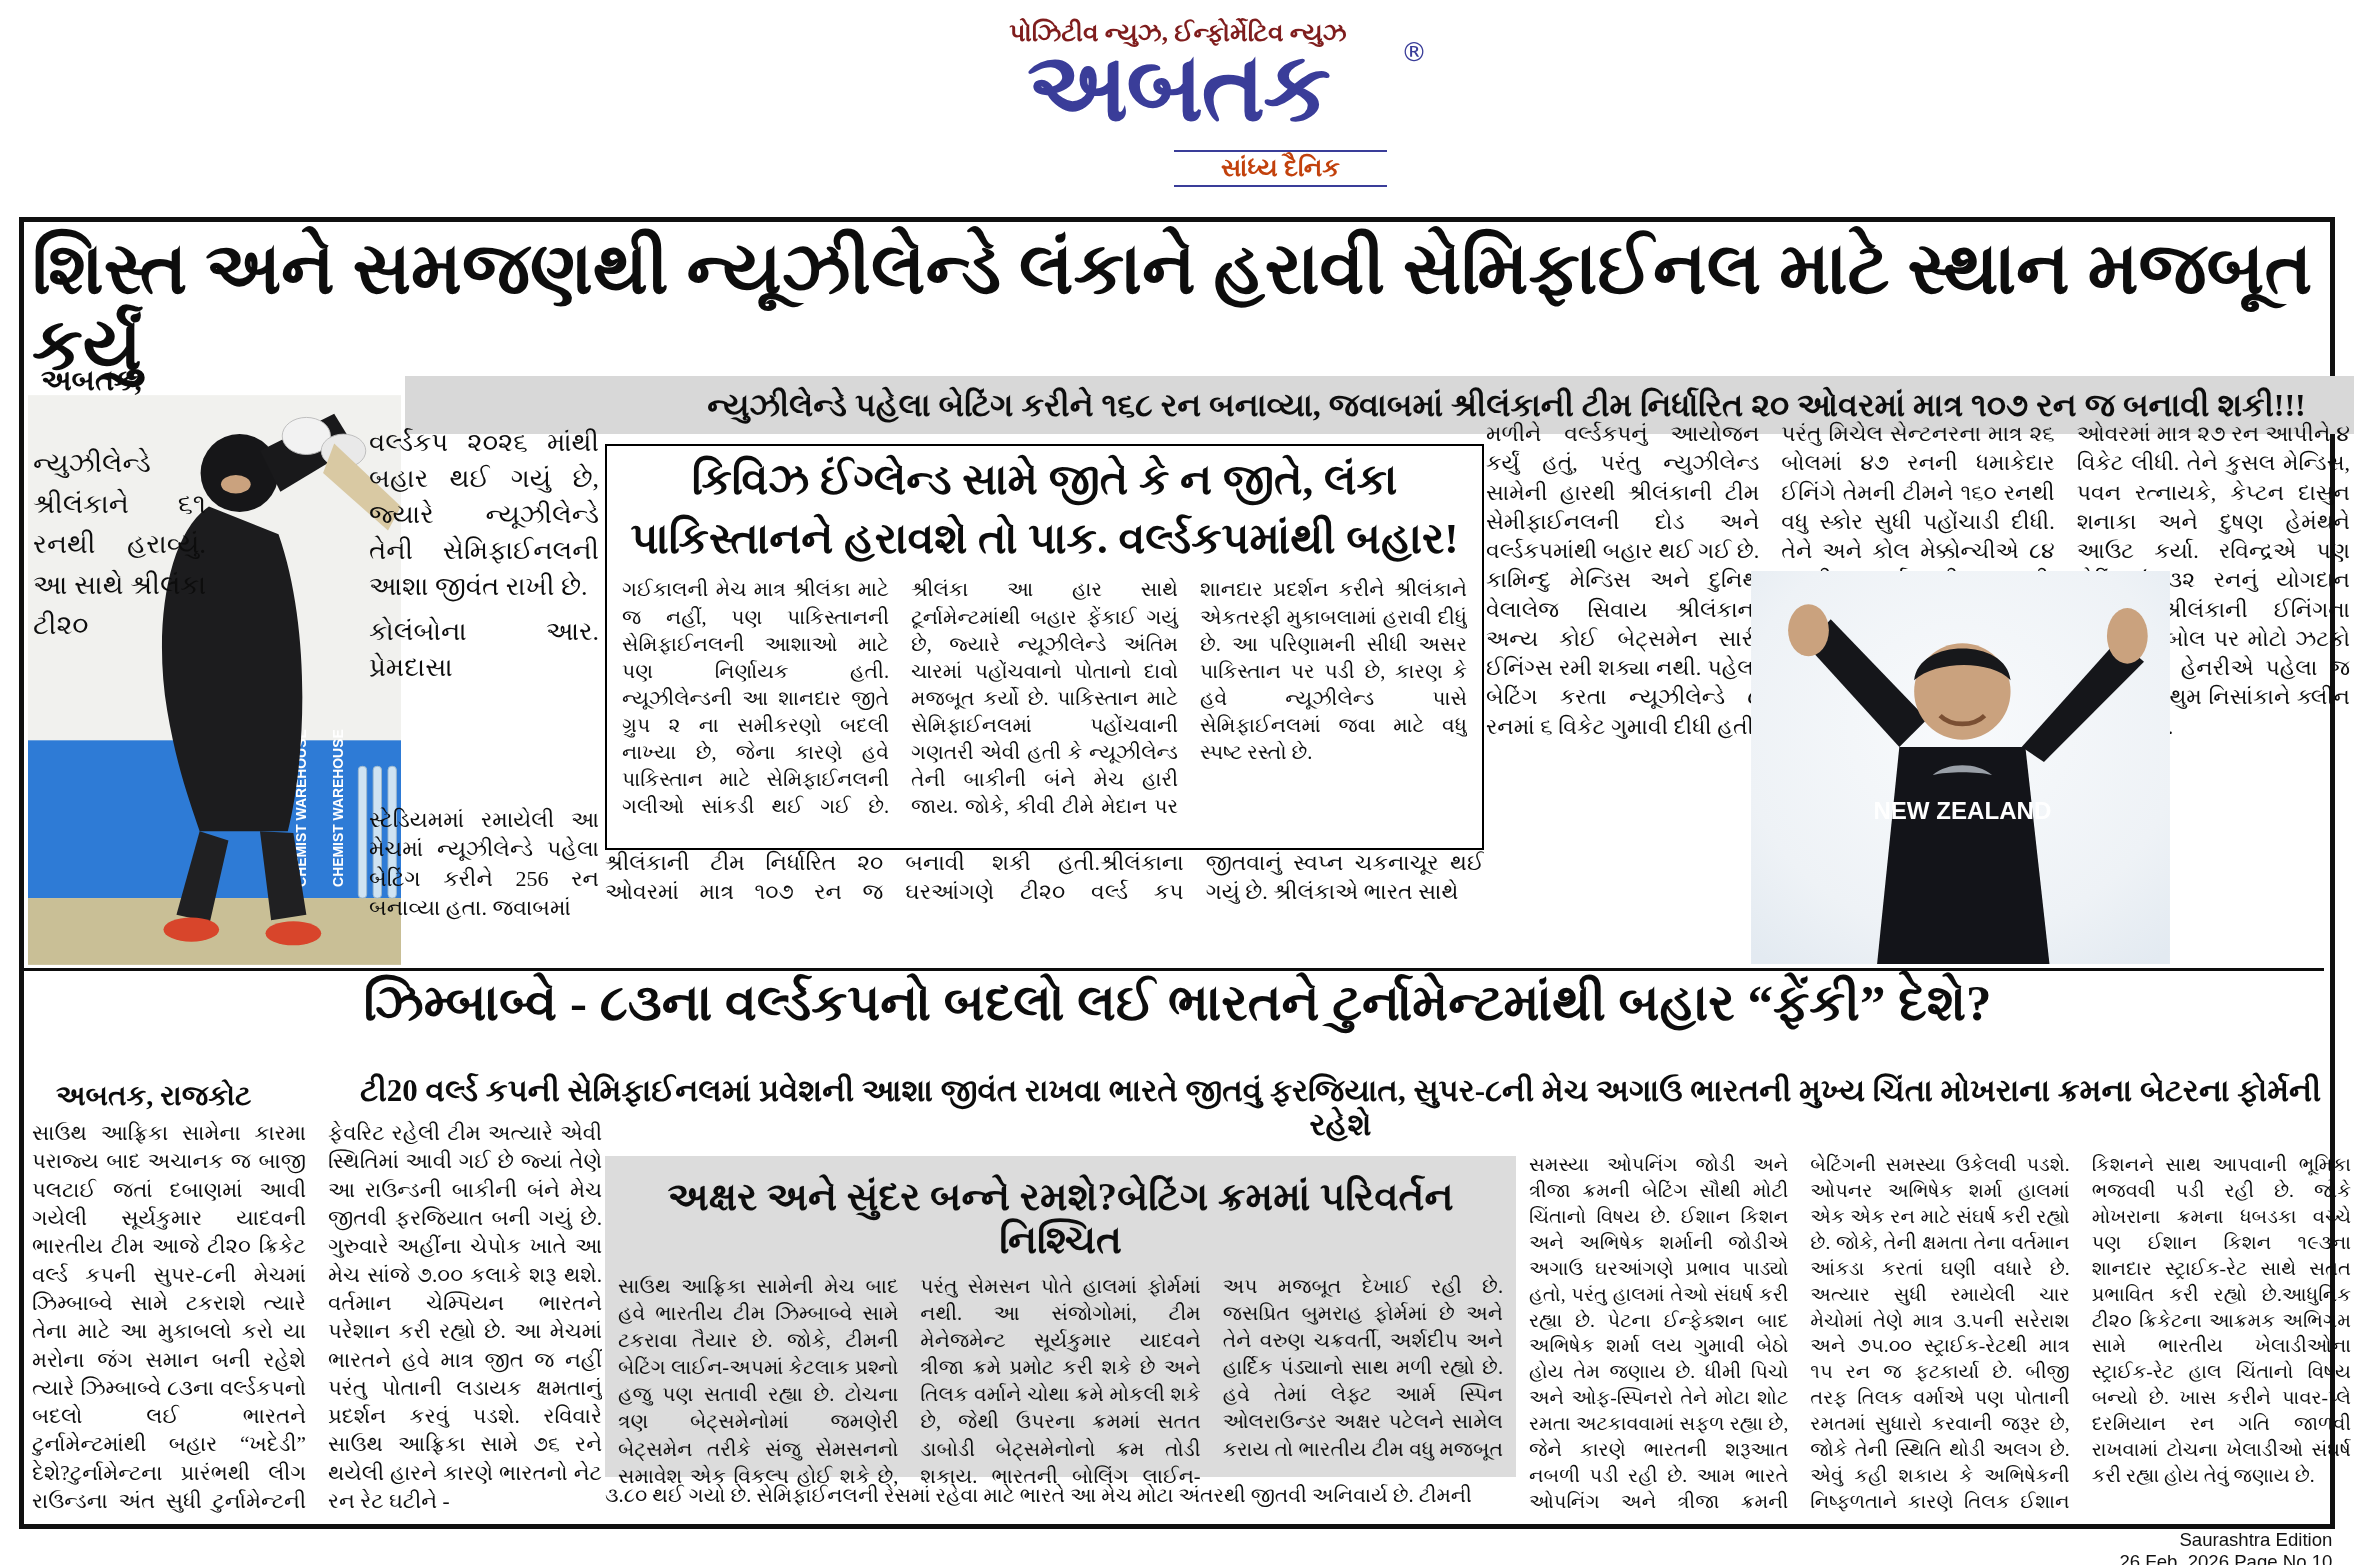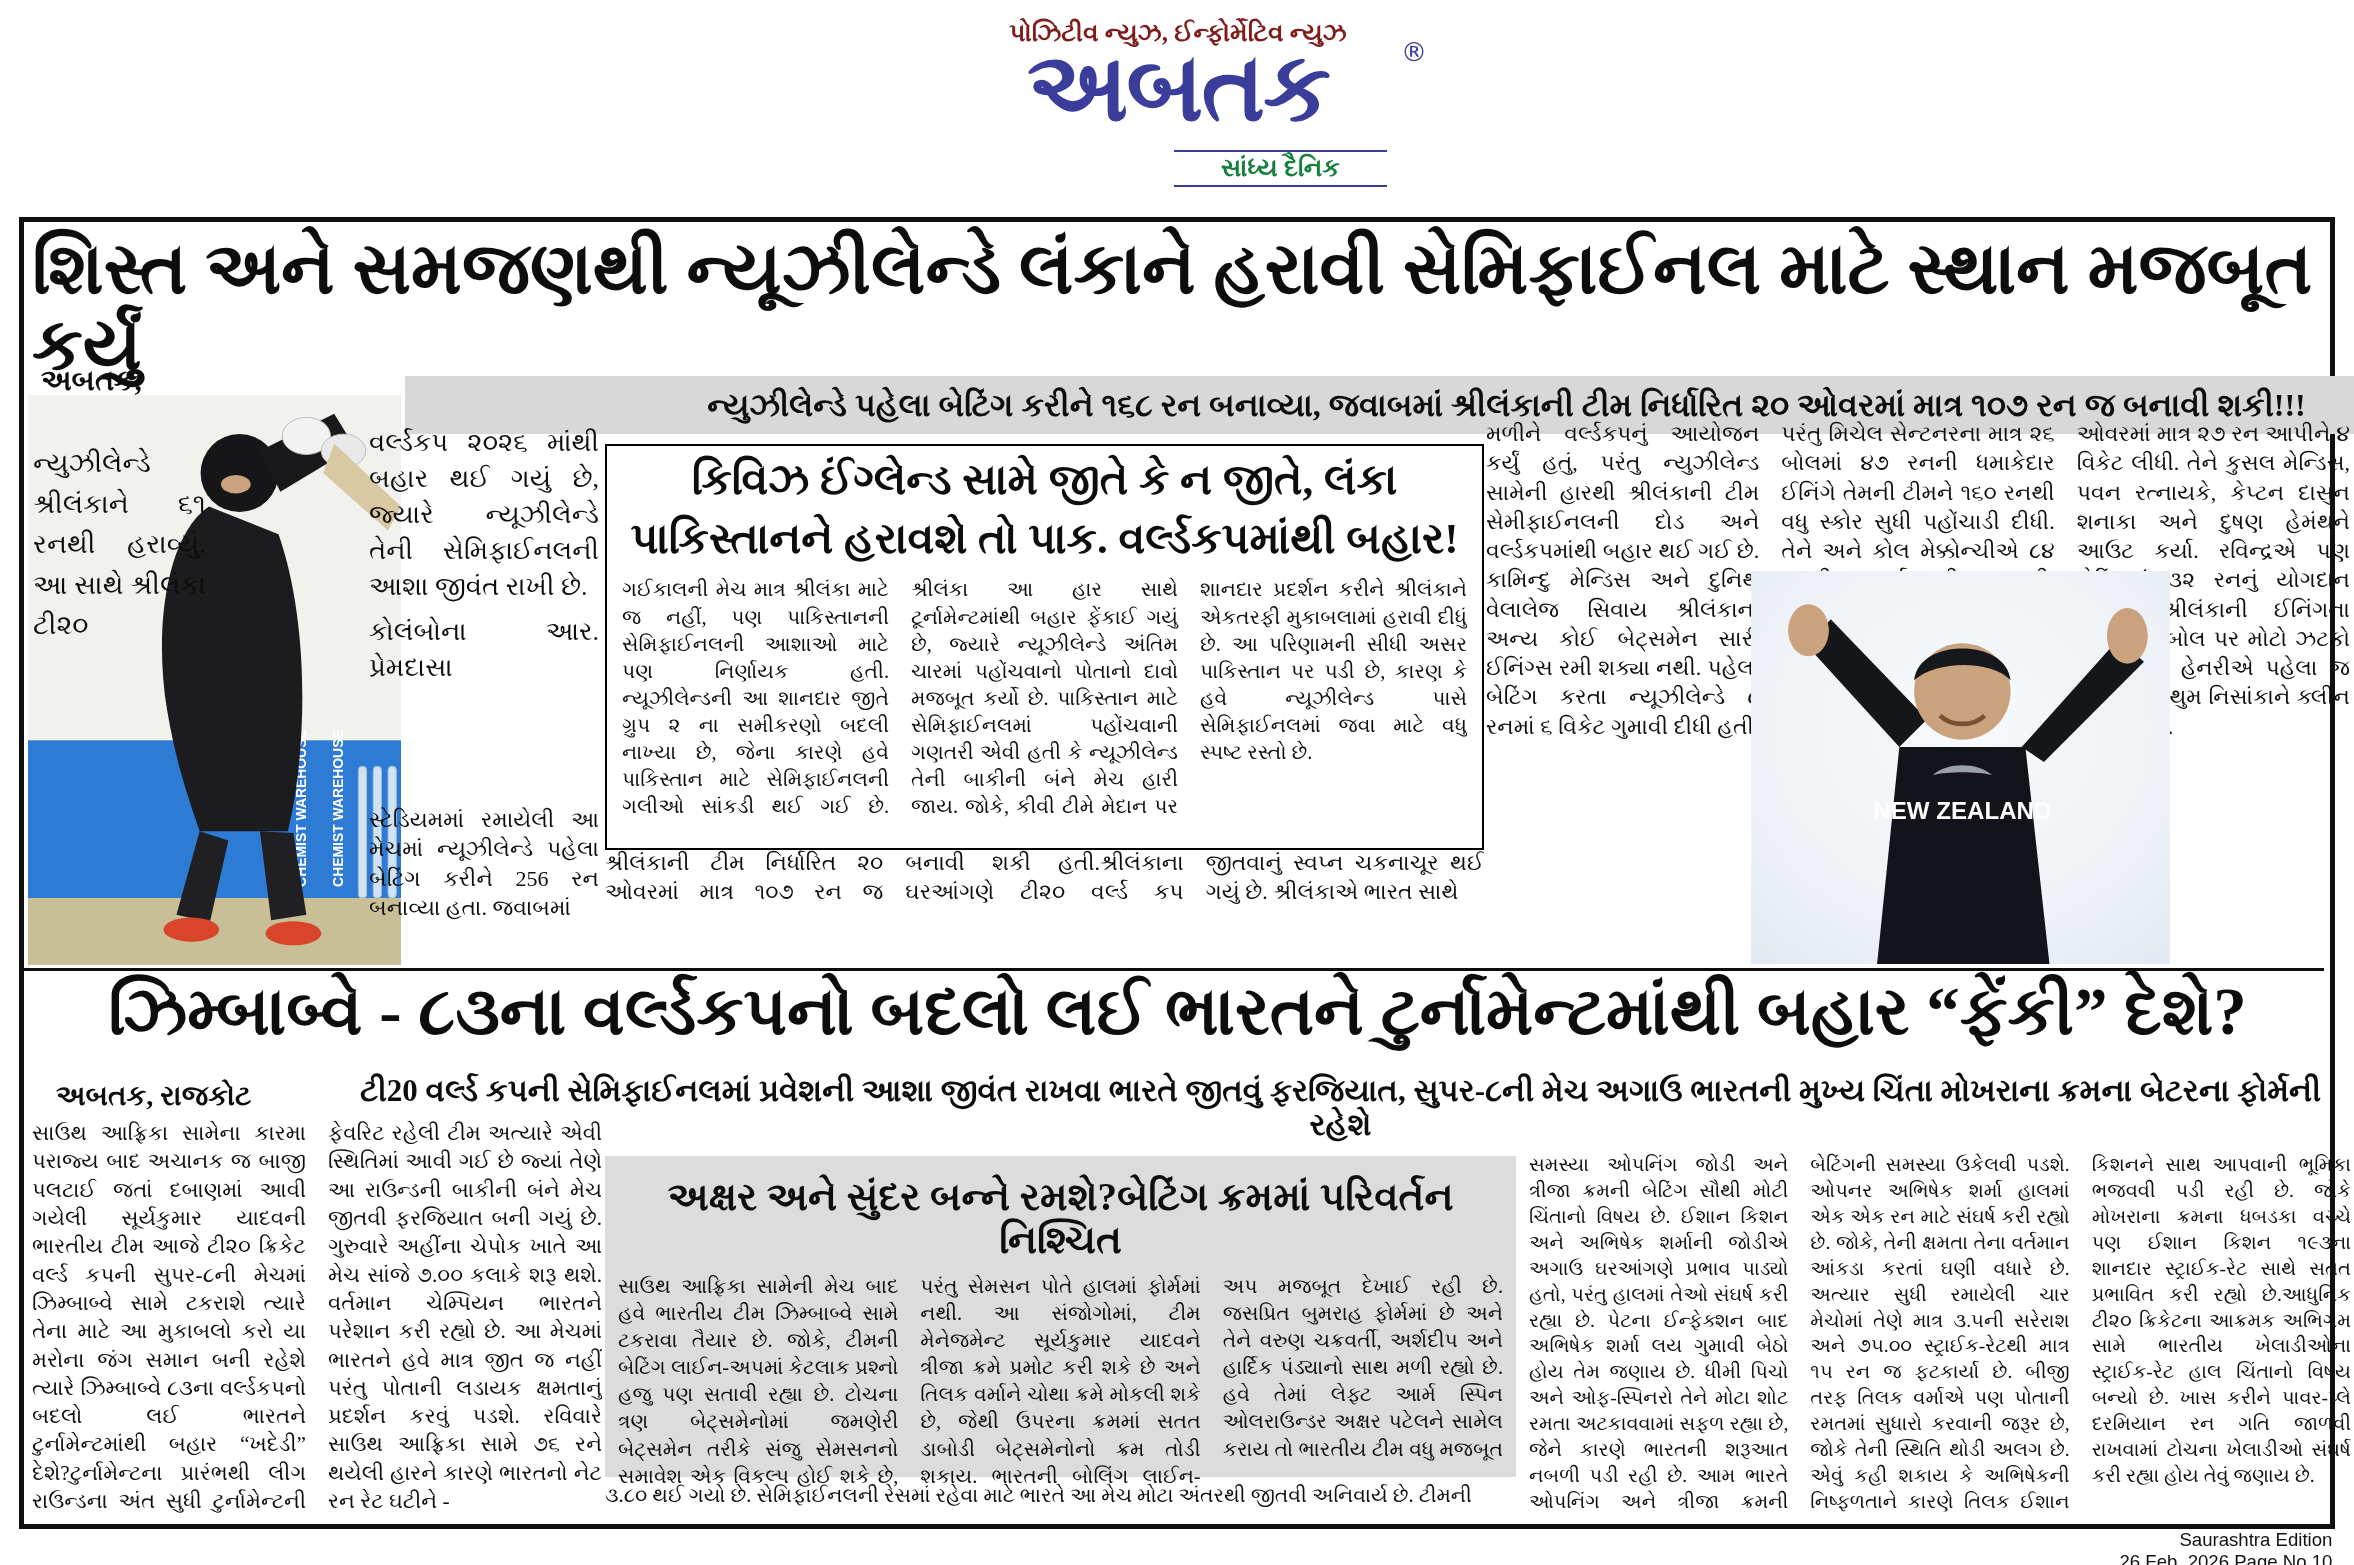--- a/index.html
+++ b/index.html
@@ -5,29 +5,29 @@
   html,body{margin:0;padding:0;background:#ffffff;}
   #page{position:relative;width:2354px;height:1566px;background:#ffffff;overflow:hidden;
         font-family:"Liberation Serif","DejaVu Serif",serif;color:#0d0d0d;}
   .abs{position:absolute;}
   
   .tagline{left:946px;top:18.6px;width:464px;text-align:center;font-size:25px;font-weight:bold;}
   .logo{left:946px;top:37px;width:464px;text-align:center;font-size:96px;font-weight:900;
         letter-spacing:-1.9px;line-height:1.05;font-family:"DejaVu Sans","Liberation Sans",sans-serif;}
   .regmark{position:absolute;right:-15px;top:1.9px;font-size:26px;font-weight:normal;}
   .edition{left:1174px;top:150px;width:213px;text-align:center;font-size:25px;font-weight:bold;
-           border-top:2.8px solid #3a3d99;border-bottom:2.8px solid #3a3d99;padding:1.9px 0;color:#15803d;}
+           border-top:2.8px solid #3a3d99;border-bottom:2.8px solid #3a3d99;padding:1.9px 0;color:#c2410c;}
   
   .frame{left:18.6px;top:217px;width:2306px;height:1302px;border:5.6px solid #101010;}
   
   .h1{left:32px;top:232px;width:2291px;text-align:left;font-size:72px;font-weight:bold;line-height:1.05;}
   .strip1{left:405px;top:376px;width:2203px;height:58px;background:#d8d8d8;text-align:center;
           font-size:32px;font-weight:bold;line-height:58px;}
   .byline1{left:41px;top:364px;width:195px;font-size:29px;font-weight:bold;line-height:1.15;}
-  .h2{left:32px;top:978px;width:2291px;text-align:center;font-size:67px;font-weight:bold;line-height:1.0;}
+  .h2{left:32px;top:978px;width:2291px;text-align:center;font-size:51px;font-weight:bold;line-height:1.0;}
   .subhead2{left:336px;top:1074px;width:2009px;font-size:31px;font-weight:bold;text-align:center;line-height:1.1;}
   .byline2{left:56px;top:1080px;width:297px;font-size:28px;font-weight:bold;}
   .rule-mid{left:24px;top:968px;width:2300px;height:2.8px;background:#0d0d0d;}
   
   .body-txt{font-size:20.4px;line-height:1.33;text-align:justify;}
   .lead-txt{font-size:26px;line-height:1.38;text-align:justify;}
   .cols3{column-count:3;column-gap:22px;}
   .cols2{column-count:2;column-gap:22px;}
   .overlay1{left:33px;top:443px;width:173px;font-size:27px;line-height:1.5;text-align:justify;z-index:6;}
   .colB{left:369px;top:425px;width:230px;z-index:6;}

